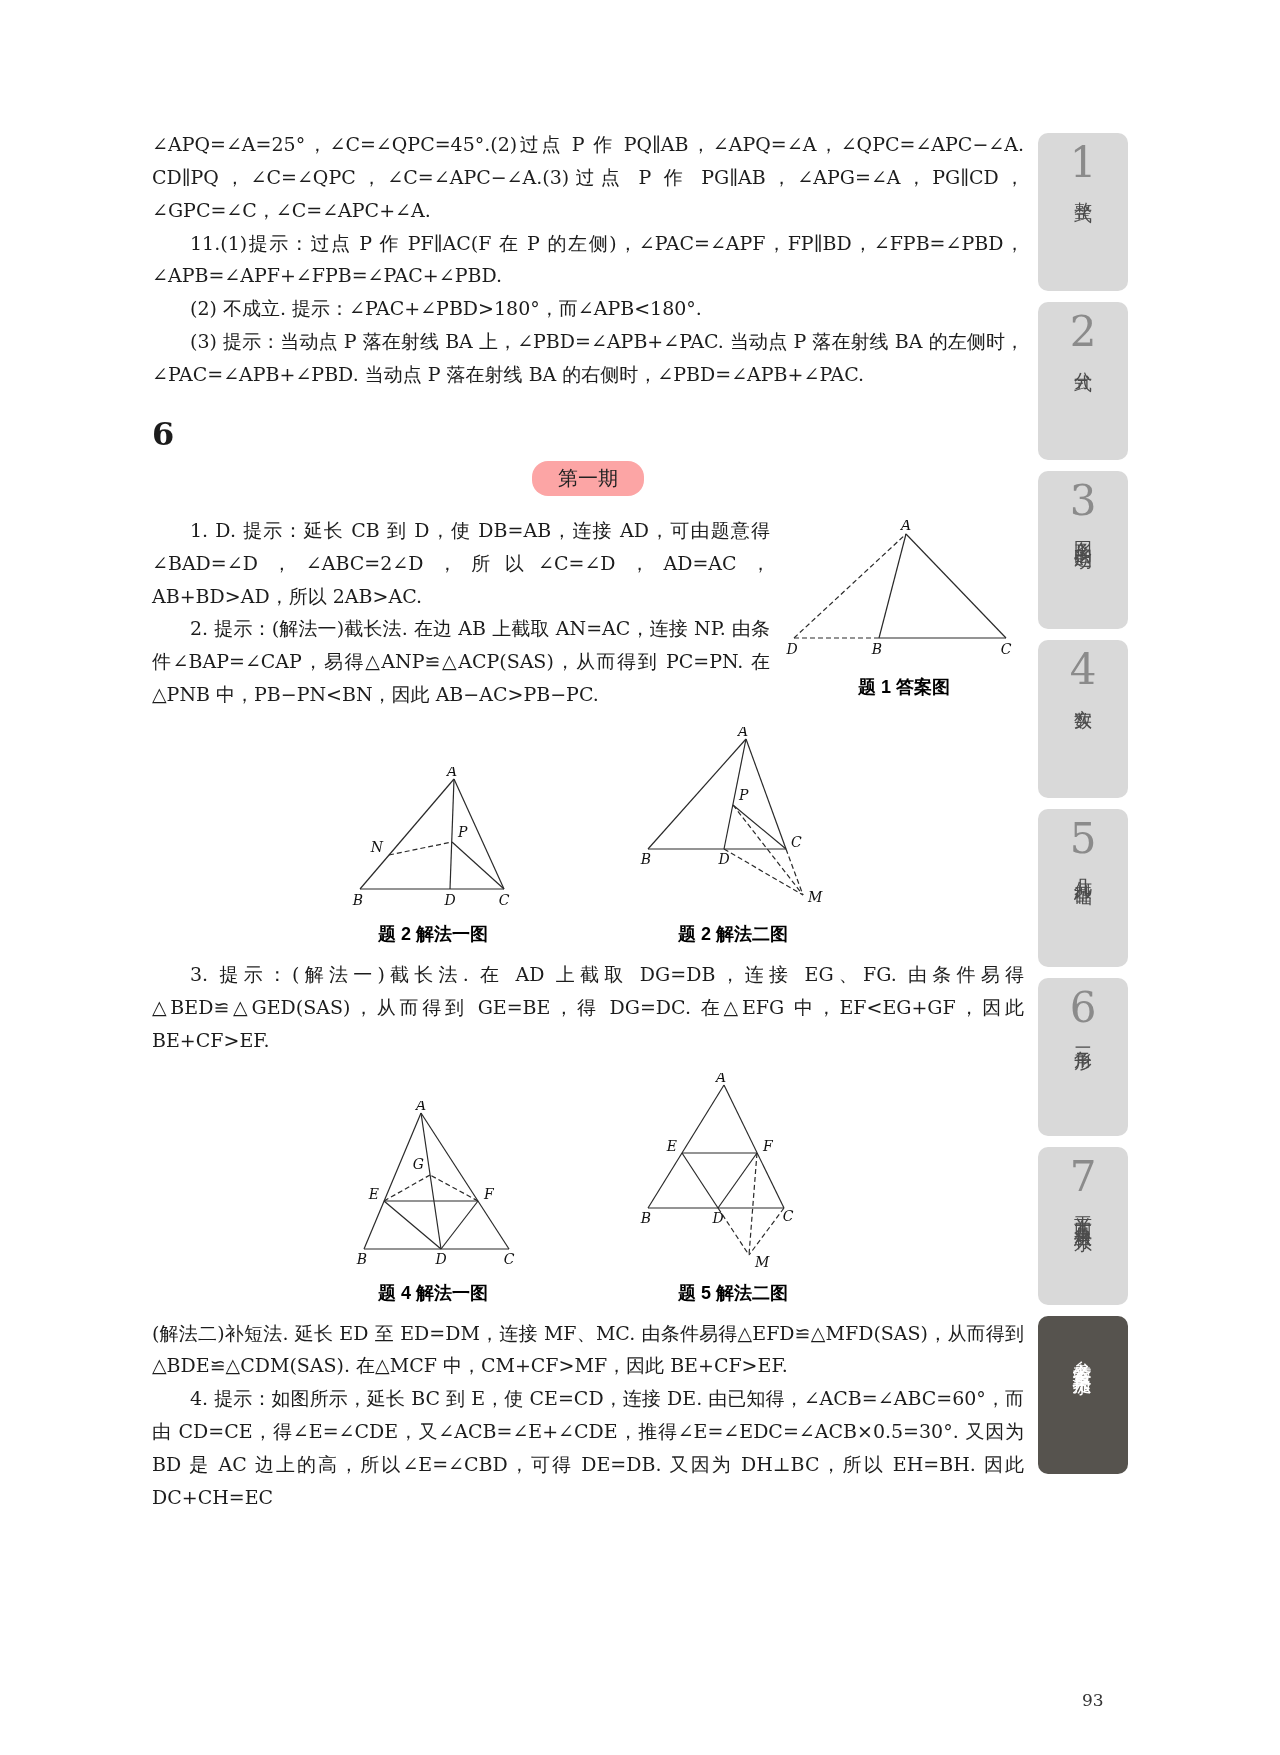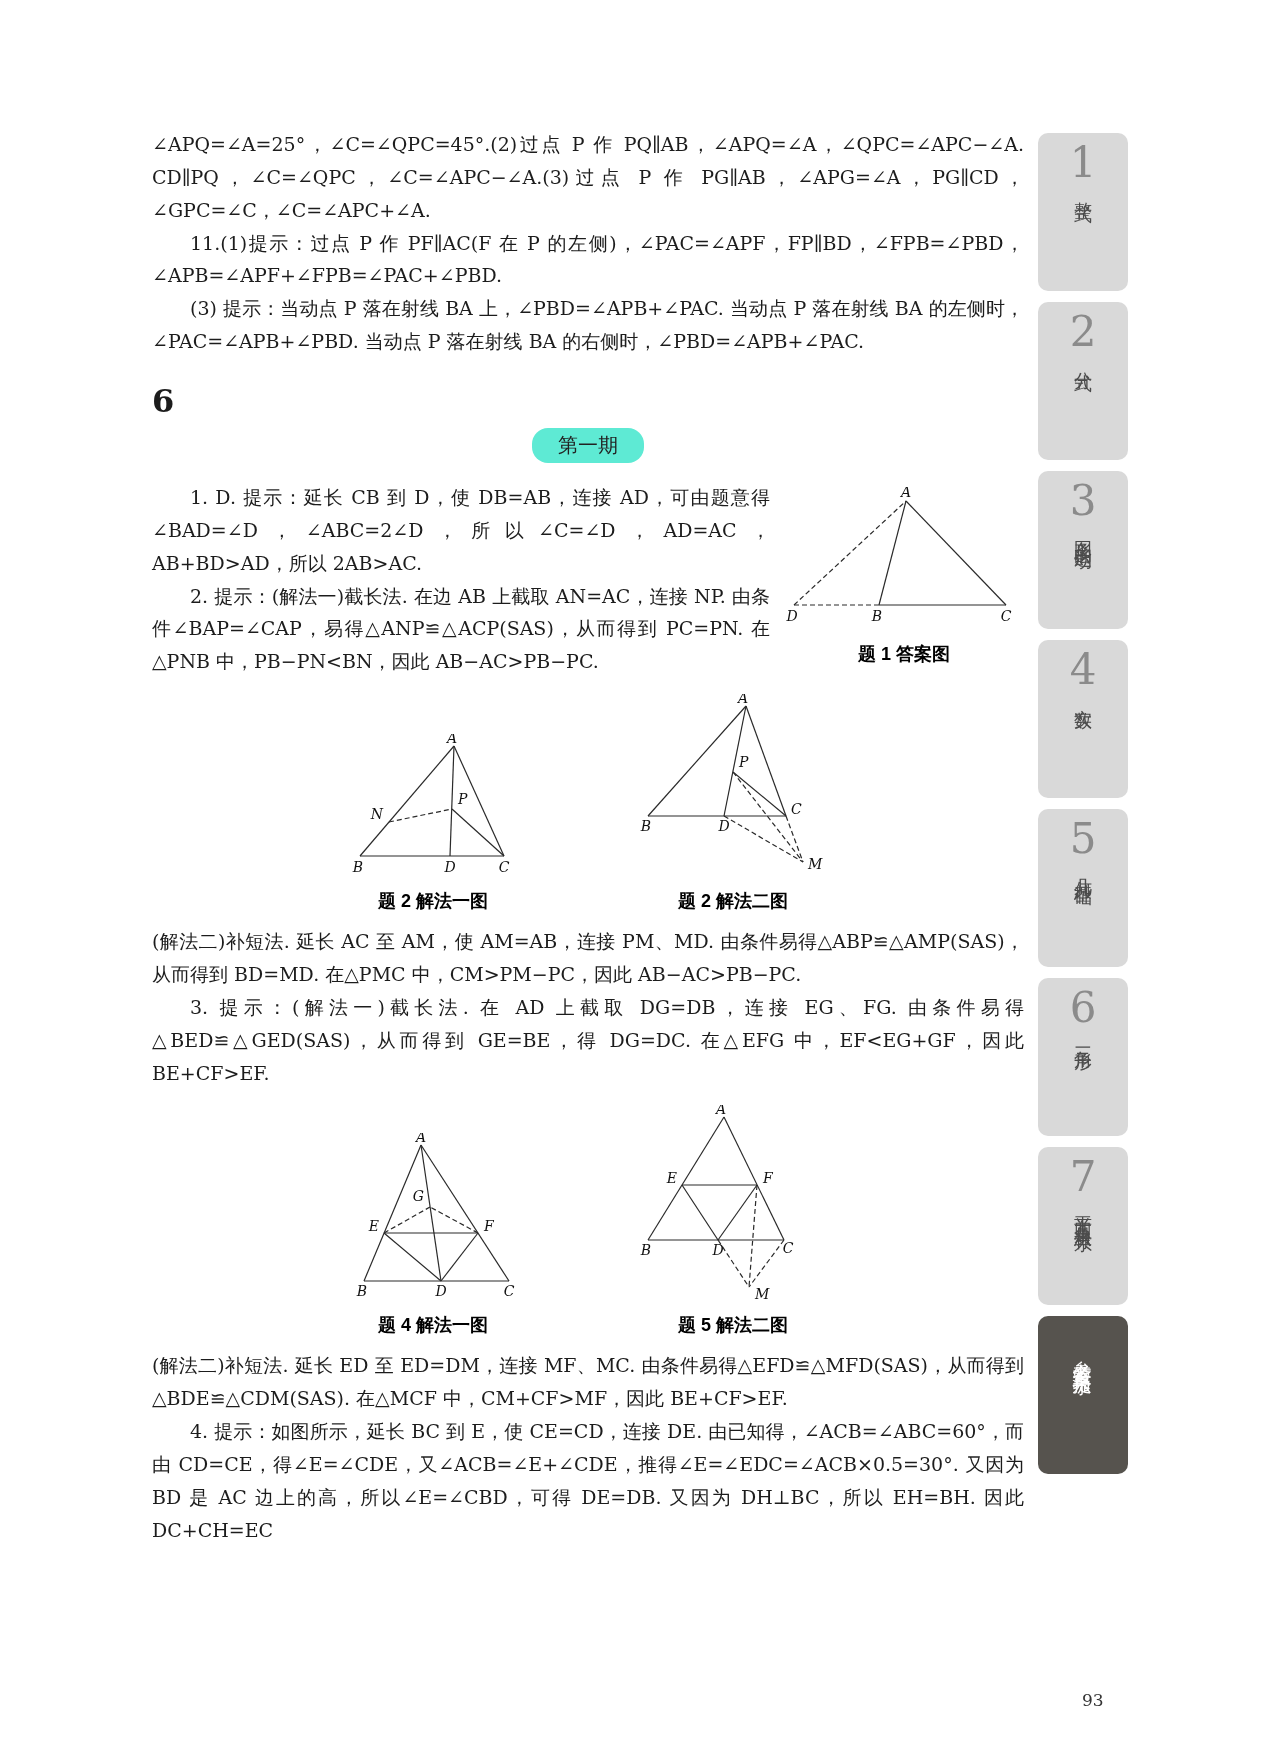--- a/index.html
+++ b/index.html
@@ -24,21 +24,21 @@
   .indent { text-indent:2em; }
 
   .sec-num {
     font-size:32px; font-weight:bold;
     margin:24px 0 4px 0;
     font-family:"DejaVu Serif",serif;
   }
   .pill-row { text-align:center; margin:8px 0 18px 0; }
   .pill {
     display:inline-block;
-    background:#5eead4;
+    background:#fca5a5;
     border-radius:16px;
     padding:4px 26px;
     font-size:20px;
     font-family:"Liberation Sans",sans-serif;
     color:#222;
   }
 
   .fig { text-align:center; }
   .fig-caption {
     font-family:"Liberation Sans",sans-serif;
@@ -110,20 +110,21 @@
     font-family:"DejaVu Serif",serif;
   }
 </style>
 </head>
 <body>
 
 <div class="main">
 
   <p>∠APQ=∠A=25°，∠C=∠QPC=45°.(2)过点 P 作 PQ∥AB，∠APQ=∠A，∠QPC=∠APC−∠A. CD∥PQ，∠C=∠QPC，∠C=∠APC−∠A.(3)过点 P 作 PG∥AB，∠APG=∠A，PG∥CD，∠GPC=∠C，∠C=∠APC+∠A.</p>
   <p class="indent">11.(1)提示：过点 P 作 PF∥AC(F 在 P 的左侧)，∠PAC=∠APF，FP∥BD，∠FPB=∠PBD，∠APB=∠APF+∠FPB=∠PAC+∠PBD.</p>
+  <p class="indent">(2) 不成立. 提示：∠PAC+∠PBD&gt;180°，而∠APB&lt;180°.</p>
   <p class="indent">(3) 提示：当动点 P 落在射线 BA 上，∠PBD=∠APB+∠PAC. 当动点 P 落在射线 BA 的左侧时，∠PAC=∠APB+∠PBD. 当动点 P 落在射线 BA 的右侧时，∠PBD=∠APB+∠PAC.</p>
 
   <div class="sec-num">6</div>
 
   <div class="pill-row">
     <span class="pill">第一期</span>
   </div>
 
   <div class="fig-float">
     <svg width="235" height="145" viewBox="0 0 235 145">
@@ -175,21 +176,20 @@
         <text x="103" y="73" text-anchor="start">P</text>
         <text x="10" y="137" text-anchor="middle">B</text>
         <text x="88" y="137" text-anchor="middle">D</text>
         <text x="155" y="120" text-anchor="start">C</text>
         <text x="172" y="175" text-anchor="start">M</text>
       </svg>
       <div class="fig-caption">题 2 解法二图</div>
     </div>
   </div>
 
-  <p>(解法二)补短法. 延长 AC 至 AM，使 AM=AB，连接 PM、MD. 由条件易得△ABP≌△AMP(SAS)，从而得到 BD=MD. 在△PMC 中，CM&gt;PM−PC，因此 AB−AC&gt;PB−PC.</p>
   <p class="indent">3. 提示：(解法一)截长法. 在 AD 上截取 DG=DB，连接 EG、FG. 由条件易得△BED≌△GED(SAS)，从而得到 GE=BE，得 DG=DC. 在△EFG 中，EF&lt;EG+GF，因此 BE+CF&gt;EF.</p>
 
   <div class="fig-row">
     <div class="fig">
       <svg width="175" height="170" viewBox="0 0 175 170">
         <line x1="75" y1="12" x2="18" y2="148"></line>
         <line x1="75" y1="12" x2="163" y2="148"></line>
         <line x1="18" y1="148" x2="163" y2="148"></line>
         <line x1="75" y1="12" x2="95" y2="148"></line>
         <line x1="38" y1="100" x2="132" y2="100"></line>

